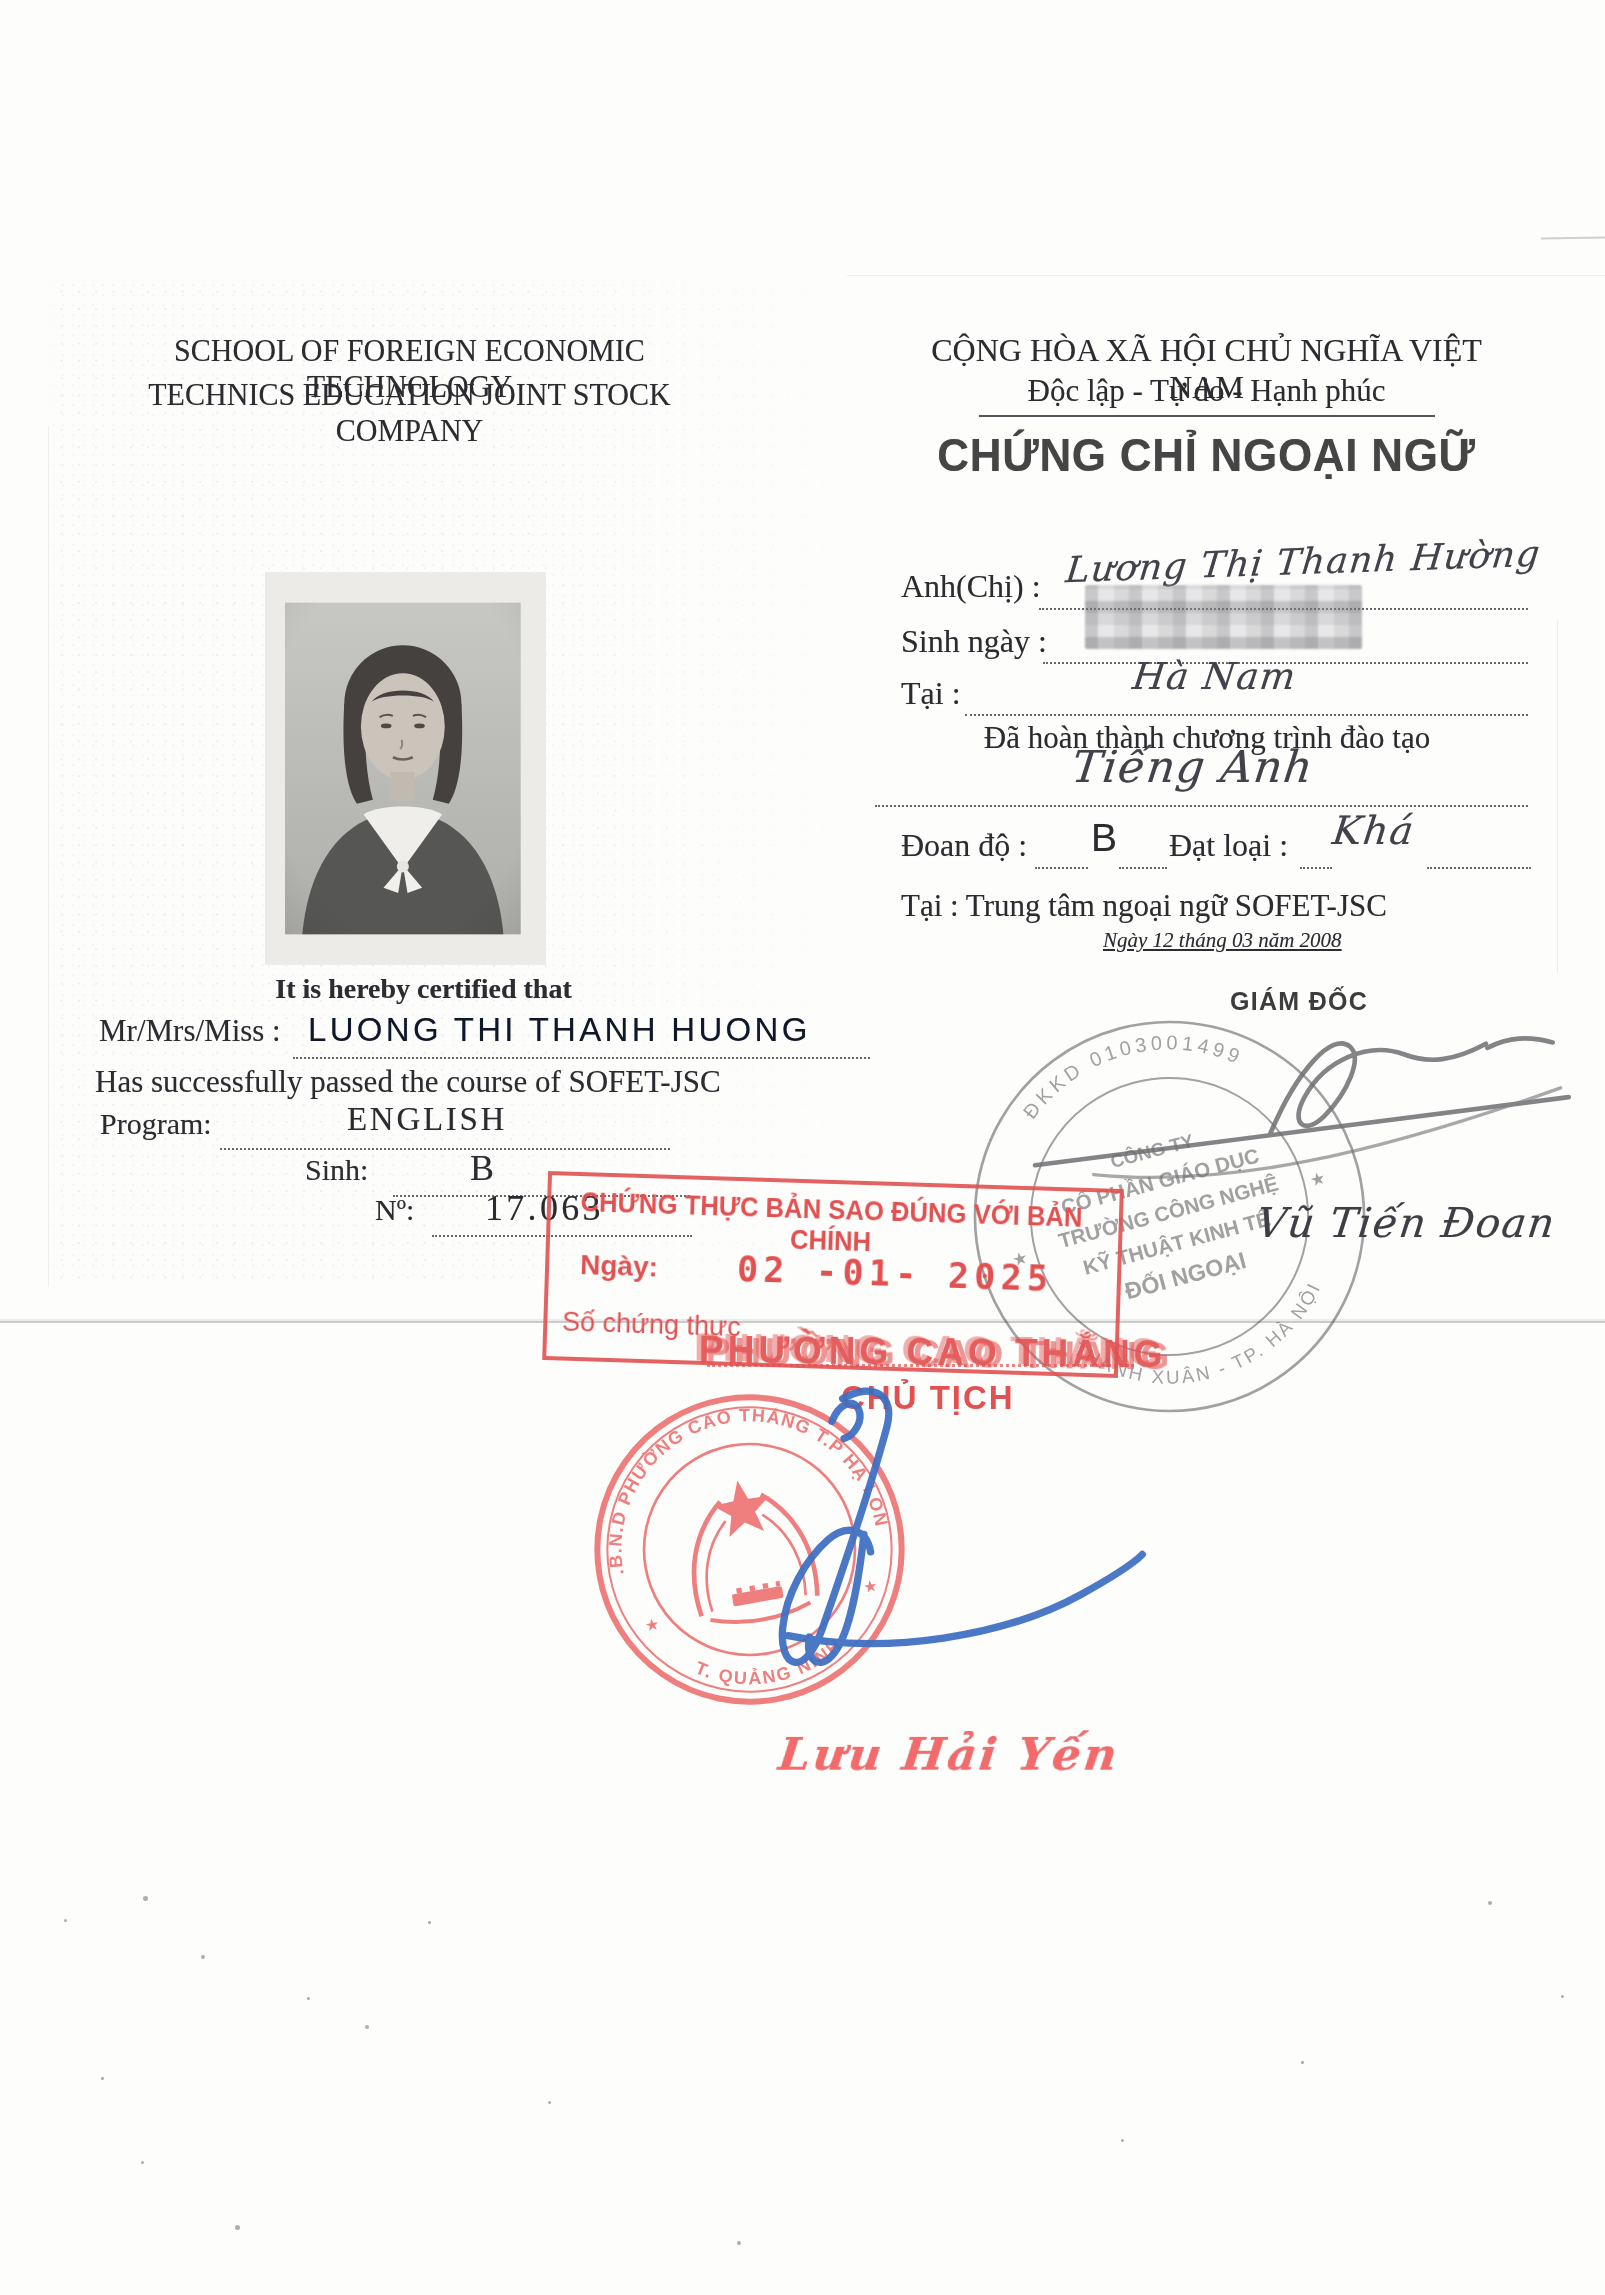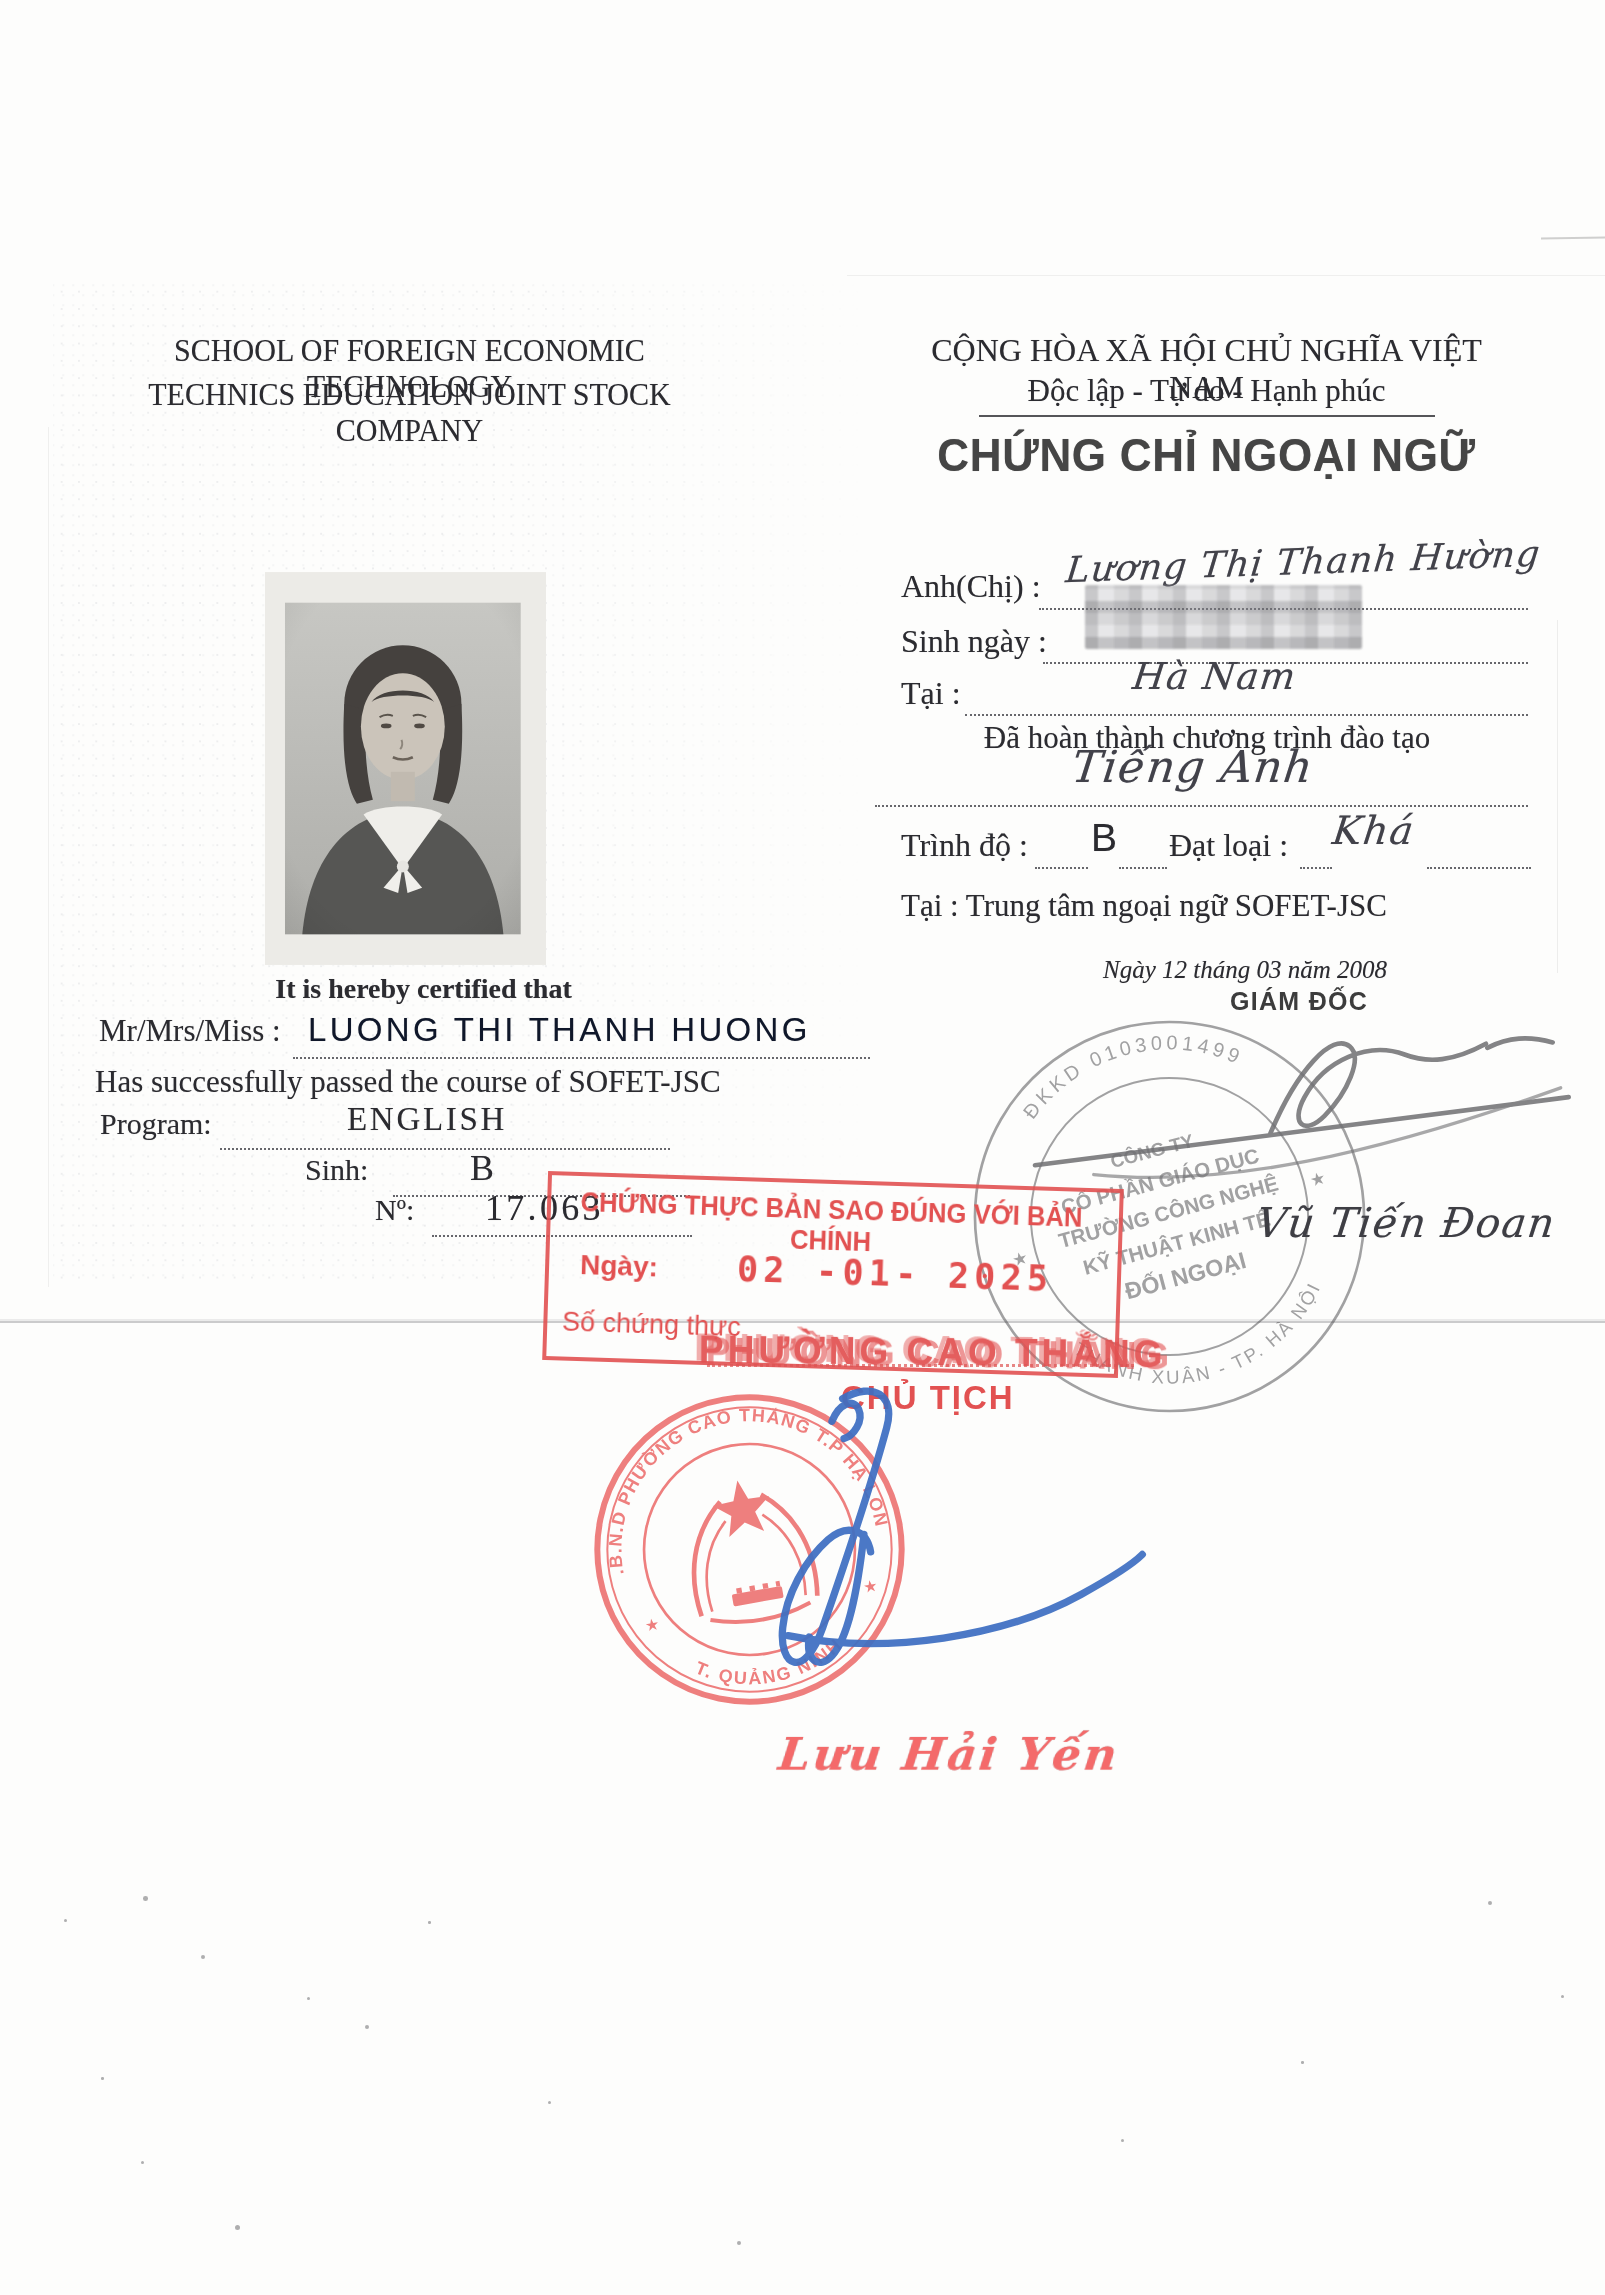--- a/index.html
+++ b/index.html
@@ -122,32 +122,32 @@
 
   <div class="abs serif ink" style="left:901px;top:675px;font-size:32px;">Tại :</div>
   <div class="abs hand" style="left:1133px;top:655px;font-size:37px;">Hà Nam</div>
   <div class="abs dots" style="left:965px;top:714px;width:563px;"></div>
 
   <div class="abs serif ink center" style="left:907px;top:720px;width:600px;font-size:31px;">Đã hoàn thành chương trình đào tạo</div>
 
   <div class="abs hand center" style="left:973px;top:741px;width:440px;font-size:44px;">Tiếng Anh</div>
   <div class="abs dots" style="left:875px;top:805px;width:653px;"></div>
 
-  <div class="abs serif ink" style="left:901px;top:827px;font-size:32px;">Trình độ :</div>
+  <div class="abs serif ink" style="left:901px;top:827px;font-size:32px;">Đoan độ :</div>
   <div class="abs sans ink" style="left:1091px;top:816px;font-size:39px;">B</div>
   <div class="abs serif ink" style="left:1169px;top:827px;font-size:32px;">Đạt loại :</div>
   <div class="abs hand" style="left:1333px;top:808px;font-size:39px;">Khá</div>
   <div class="abs dots" style="left:1035px;top:867px;width:53px;"></div>
   <div class="abs dots" style="left:1119px;top:867px;width:48px;"></div>
   <div class="abs dots" style="left:1300px;top:867px;width:32px;"></div>
   <div class="abs dots" style="left:1427px;top:867px;width:104px;"></div>
 
   <div class="abs serif ink" style="left:901px;top:888px;font-size:31px;">Tại : Trung tâm ngoại ngữ SOFET-JSC</div>
 
-  <div class="abs serif ink" style="left:1103px;top:956px;font-size:25px;font-style:italic;">Ngày 12 tháng 03 năm 2008</div>
+  <div class="abs serif ink" style="left:1103px;top:928px;font-size:21px;font-style:italic;text-decoration:underline;">Ngày 12 tháng 03 năm 2008</div>
 
   <div class="abs sans" style="left:1230px;top:987px;font-size:25px;font-weight:bold;letter-spacing:1.3px;color:#3c3c3c;">GIÁM ĐỐC</div>
 
   <div class="abs" style="left:963px;top:1010px;opacity:.82;filter:blur(0.5px);mix-blend-mode:multiply;">
     <svg width="413" height="413" viewBox="0 0 620 620">
       <g transform="rotate(-15 310 310)" fill="none" stroke="#8e8e90">
         <circle cx="310" cy="310" r="292" stroke-width="4"></circle>
         <circle cx="310" cy="310" r="208" stroke-width="3"></circle>
         <path id="coTop" d="M 75,224 A 250 250 0 0 1 545,224" stroke="none"></path>
         <path id="coBot" d="M 75,396 A 250 250 0 0 0 545,396" stroke="none"></path>

